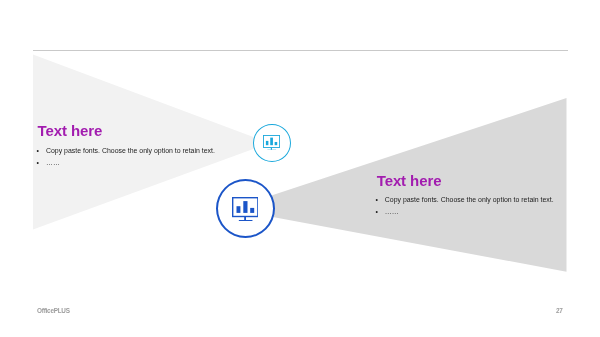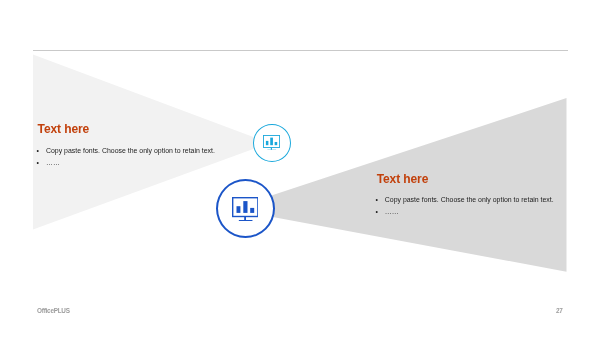--- a/index.html
+++ b/index.html
@@ -1,21 +1,21 @@
 <!DOCTYPE html>
 <html><head>
 <meta charset="utf-8">
 <style>
   html,body{margin:0;padding:0;}
   body{width:600px;height:337px;overflow:hidden;background:#ffffff;
        font-family:"Liberation Sans",sans-serif;}
   .slide{position:relative;width:600px;height:337px;background:#ffffff;overflow:hidden;}
   .rule{position:absolute;left:32.5px;top:50px;width:535px;height:1px;background:#c9c9c9;}
   .wedge{position:absolute;left:0;top:0;width:600px;height:337px;}
-  .title{position:absolute;font-weight:bold;font-size:12px;color:#c2410c;letter-spacing:-0.1px;white-space:nowrap;}
+  .title{position:absolute;font-weight:bold;font-size:15px;color:#a21caf;letter-spacing:-0.1px;white-space:nowrap;}
   .bullets{position:absolute;}
   .bi{display:flex;font-size:6.95px;color:#1c1c1c;line-height:1;white-space:nowrap;}
   .bdot{width:9.4px;flex:0 0 9.4px;}
   .t-left{left:37.6px;top:122.0px;}
   .b-left{left:36.6px;top:147.5px;}
   .t-right{left:376.7px;top:172.2px;}
   .b-right{left:375.4px;top:196.8px;}
   .bi+.bi{margin-top:5.3px;}
   .circ{position:absolute;box-sizing:border-box;border-radius:50%;background:#ffffff;}
   .circ svg{position:absolute;}

